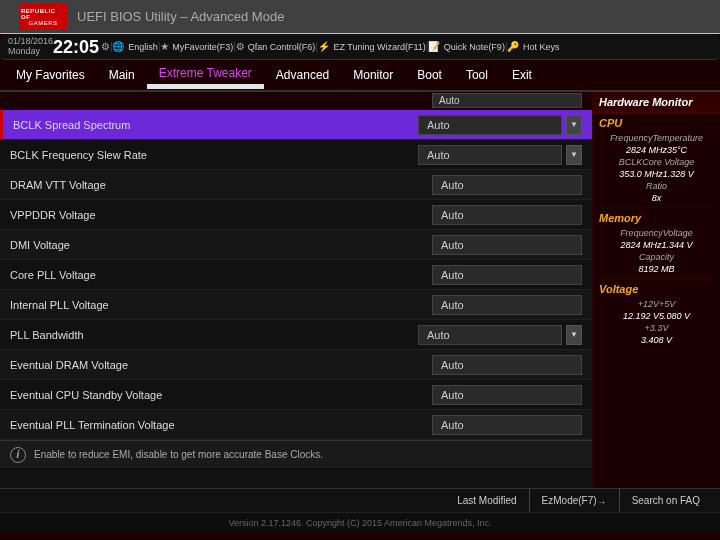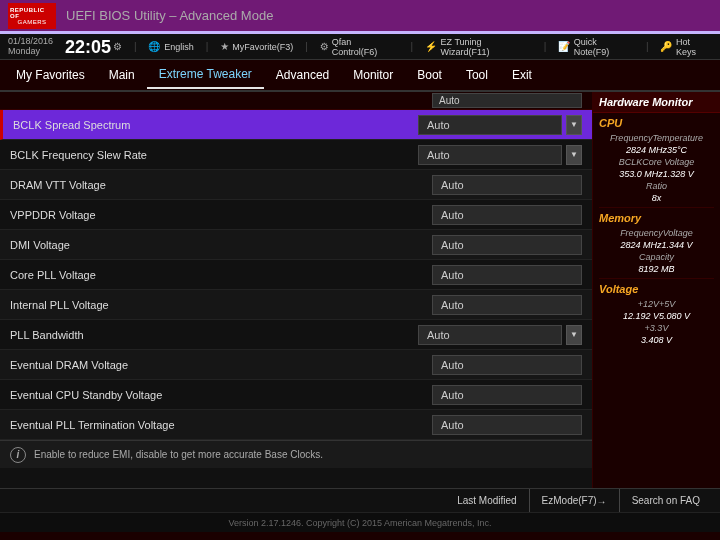--- a/index.html
+++ b/index.html
@@ -7,26 +7,26 @@
       width: 720px;
       height: 540px;
       background: #1a0000;
       font-family: Arial, sans-serif;
       overflow: hidden;
       position: relative;
     }
 
     
     .header-bar {
-      background: #701a75;
-      display: flex;
-      align-items: center;
-      padding: 4px 8px;
+      background: #404040;
+      display: flex;
+      align-items: center;
+      padding: 4px 19px;
       height: 34px;
-      border-bottom: 3px solid #c4b5fd;
+      border-bottom: 1px solid #c4b5fd;
     }
     .header-logo {
       display: flex;
       align-items: center;
       margin-right: 10px;
     }
     .logo-box {
       width: 48px;
       height: 26px;
       background: #cc0000;
@@ -46,21 +46,21 @@
     .header-title span { color: #aaa; font-weight: normal; }
 
     
     .datetime-bar {
       background: #111;
       display: flex;
       align-items: center;
       padding: 2px 8px;
       height: 26px;
       border-bottom: 1px solid #333;
-      gap: 12px;
+      border-radius: 6px;
     }
     .datetime-date { color: #aaa; font-size: 9px; }
     .datetime-time { color: #fff; font-size: 18px; font-weight: bold; line-height: 1; }
     .datetime-gear { color: #aaa; font-size: 10px; margin-left: 2px; cursor: pointer; }
     .dt-sep { color: #444; font-size: 10px; }
     .dt-item {
       color: #ccc;
       font-size: 9px;
       display: flex;
       align-items: center;
@@ -82,22 +82,22 @@
       color: #fff;
       font-size: 12px;
       padding: 0 12px;
       height: 28px;
       display: flex;
       align-items: center;
       cursor: pointer;
       white-space: nowrap;
     }
     .nav-item.active {
-      color: #7dd3fc;
-      border-bottom: 2px solid #e5e5e5;
+      color: #d946ef;
+      border-bottom: 5px solid #e5e5e5;
     }
 
     
     .main-layout {
       display: flex;
       height: calc(540px - 34px - 26px - 32px - 28px - 24px);
       overflow: hidden;
     }
 
     

